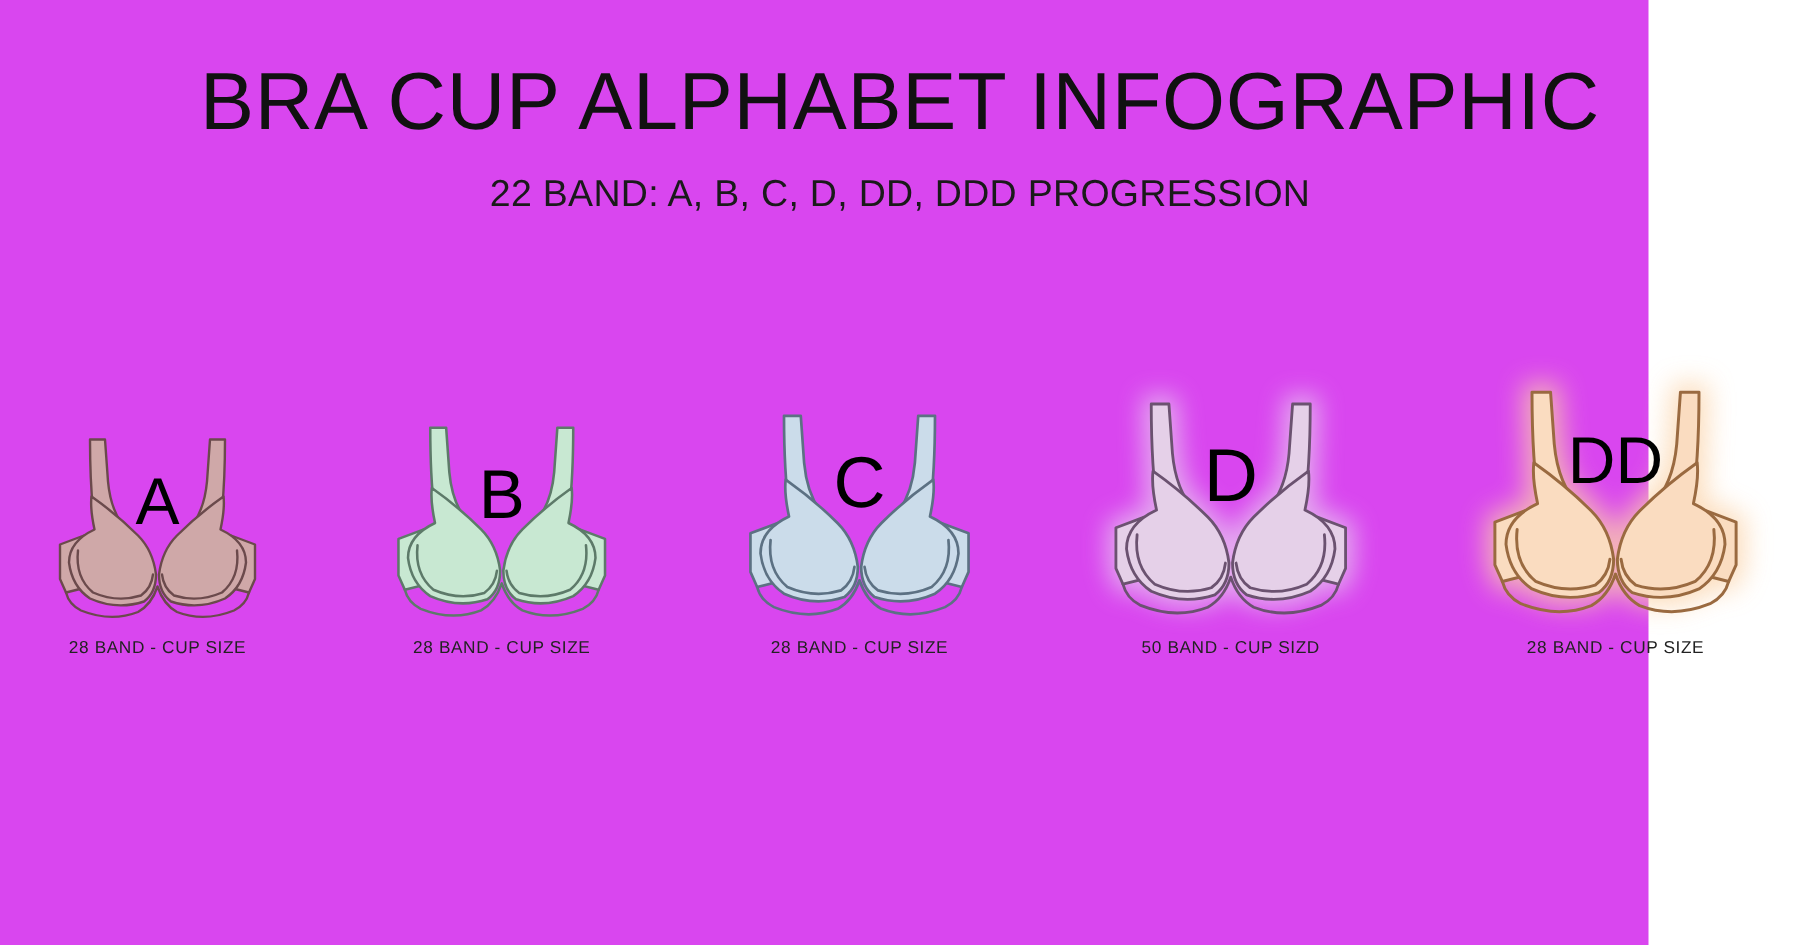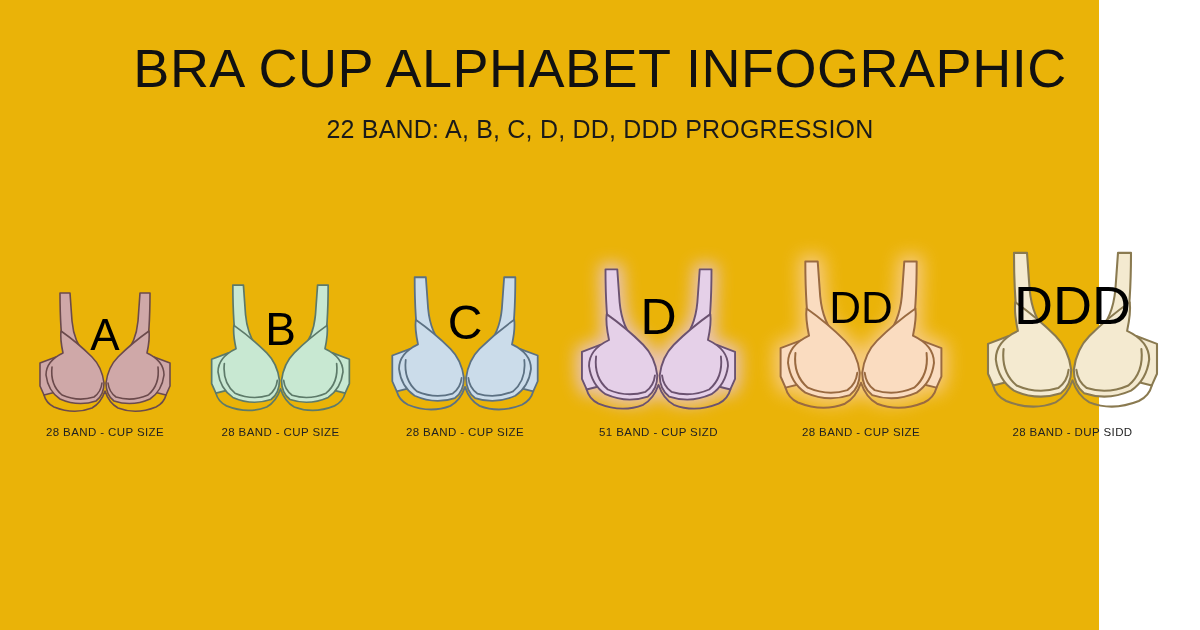--- a/index.html
+++ b/index.html
@@ -12,21 +12,21 @@
     background: #ffffff;
     font-family: "Liberation Sans", sans-serif;
     overflow: hidden;
     position: relative;
   }
 
   .infographic {
     width: 1099px;
     height: 630px;
     position: relative;
-    background: #eab308;
+    background: #d946ef;
   }
 
   
   .header {
     position: absolute;
     top: 0;
     left: 0;
     width: 1200px;
     text-align: center;
     padding-top: 40px;
@@ -190,21 +190,21 @@
             <path d="M 30,2 L 40,2 L 42,30 Q 44,52 56,64 L 34,64 Q 30,40 30,2 Z" fill="#e5d0e8" stroke="#6b5270" stroke-width="1.6" stroke-linejoin="round" stroke-linecap="round"></path>
             <path d="M 120,2 L 110,2 L 108,30 Q 106,52 94,64 L 116,64 Q 120,40 120,2 Z" fill="#e5d0e8" stroke="#6b5270" stroke-width="1.6" stroke-linejoin="round" stroke-linecap="round"></path>
             <path d="M 33,62 Q 30,48 31,40 Q 48,52 62,66 Q 72,76 74,92 Q 74,104 66,110 Q 48,116 30,108 Q 18,100 16,84 Q 16,70 33,62 Z" fill="#e5d0e8" stroke="#6b5270" stroke-width="1.6" stroke-linejoin="round" stroke-linecap="round"></path>
             <path d="M 117,62 Q 120,48 119,40 Q 102,52 88,66 Q 78,76 76,92 Q 76,104 84,110 Q 102,116 120,108 Q 132,100 134,84 Q 134,70 117,62 Z" fill="#e5d0e8" stroke="#6b5270" stroke-width="1.6" stroke-linejoin="round" stroke-linecap="round"></path>
             <path d="M 22,76 Q 20,94 32,104 Q 48,111 64,106 Q 71,101 72,92" fill="none" stroke="#6b5270" stroke-width="1.6" stroke-linejoin="round" stroke-linecap="round"></path>
             <path d="M 128,76 Q 130,94 118,104 Q 102,111 86,106 Q 79,101 78,92" fill="none" stroke="#6b5270" stroke-width="1.6" stroke-linejoin="round" stroke-linecap="round"></path>
             <path d="M 14,104 Q 16,112 24,116 Q 44,124 62,117 Q 71,112 75,100 Q 79,112 88,117 Q 106,124 126,116 Q 134,112 136,104" fill="none" stroke="#6b5270" stroke-width="1.6" stroke-linejoin="round" stroke-linecap="round"></path>
           </svg>
           <div class="cup-letter" style="font-size: 50px; top: 25px;">D</div>
         </div>
-        <div class="caption">51 BAND - CUP SIZD</div>
+        <div class="caption">50 BAND - CUP SIZD</div>
       </div>
       <div class="bra-item">
         <div class="bra-figure">
           <svg width="186" height="167" viewBox="0 0 150 135">
             <defs>
               <filter id="glow4" x="-45%" y="-45%" width="190%" height="190%">
                 <feGaussianBlur in="SourceGraphic" stdDeviation="7"></feGaussianBlur>
               </filter>
             </defs>
             <g filter="url(#glow4)" opacity="0.75">
@@ -222,32 +222,15 @@
             <path d="M 33,62 Q 30,48 31,40 Q 48,52 62,66 Q 72,76 74,92 Q 74,104 66,110 Q 48,116 30,108 Q 18,100 16,84 Q 16,70 33,62 Z" fill="#fadcc0" stroke="#9a6a40" stroke-width="1.6" stroke-linejoin="round" stroke-linecap="round"></path>
             <path d="M 117,62 Q 120,48 119,40 Q 102,52 88,66 Q 78,76 76,92 Q 76,104 84,110 Q 102,116 120,108 Q 132,100 134,84 Q 134,70 117,62 Z" fill="#fadcc0" stroke="#9a6a40" stroke-width="1.6" stroke-linejoin="round" stroke-linecap="round"></path>
             <path d="M 22,76 Q 20,94 32,104 Q 48,111 64,106 Q 71,101 72,92" fill="none" stroke="#9a6a40" stroke-width="1.6" stroke-linejoin="round" stroke-linecap="round"></path>
             <path d="M 128,76 Q 130,94 118,104 Q 102,111 86,106 Q 79,101 78,92" fill="none" stroke="#9a6a40" stroke-width="1.6" stroke-linejoin="round" stroke-linecap="round"></path>
             <path d="M 14,104 Q 16,112 24,116 Q 44,124 62,117 Q 71,112 75,100 Q 79,112 88,117 Q 106,124 126,116 Q 134,112 136,104" fill="none" stroke="#9a6a40" stroke-width="1.6" stroke-linejoin="round" stroke-linecap="round"></path>
           </svg>
           <div class="cup-letter" style="font-size: 44px; top: 27px;">DD</div>
         </div>
         <div class="caption">28 BAND - CUP SIZE</div>
       </div>
-      <div class="bra-item">
-        <div class="bra-figure">
-          <svg width="195" height="176" viewBox="0 0 150 135">
-            <path d="M 10,72 L 26,66 L 30,100 L 14,104 L 10,95 Z" fill="#f4ead0" stroke="#8a7a50" stroke-width="1.6" stroke-linejoin="round" stroke-linecap="round"></path>
-            <path d="M 140,72 L 124,66 L 120,100 L 136,104 L 140,95 Z" fill="#f4ead0" stroke="#8a7a50" stroke-width="1.6" stroke-linejoin="round" stroke-linecap="round"></path>
-            <path d="M 30,2 L 40,2 L 42,30 Q 44,52 56,64 L 34,64 Q 30,40 30,2 Z" fill="#f4ead0" stroke="#8a7a50" stroke-width="1.6" stroke-linejoin="round" stroke-linecap="round"></path>
-            <path d="M 120,2 L 110,2 L 108,30 Q 106,52 94,64 L 116,64 Q 120,40 120,2 Z" fill="#f4ead0" stroke="#8a7a50" stroke-width="1.6" stroke-linejoin="round" stroke-linecap="round"></path>
-            <path d="M 33,62 Q 30,48 31,40 Q 48,52 62,66 Q 72,76 74,92 Q 74,104 66,110 Q 48,116 30,108 Q 18,100 16,84 Q 16,70 33,62 Z" fill="#f4ead0" stroke="#8a7a50" stroke-width="1.6" stroke-linejoin="round" stroke-linecap="round"></path>
-            <path d="M 117,62 Q 120,48 119,40 Q 102,52 88,66 Q 78,76 76,92 Q 76,104 84,110 Q 102,116 120,108 Q 132,100 134,84 Q 134,70 117,62 Z" fill="#f4ead0" stroke="#8a7a50" stroke-width="1.6" stroke-linejoin="round" stroke-linecap="round"></path>
-            <path d="M 22,76 Q 20,94 32,104 Q 48,111 64,106 Q 71,101 72,92" fill="none" stroke="#8a7a50" stroke-width="1.6" stroke-linejoin="round" stroke-linecap="round"></path>
-            <path d="M 128,76 Q 130,94 118,104 Q 102,111 86,106 Q 79,101 78,92" fill="none" stroke="#8a7a50" stroke-width="1.6" stroke-linejoin="round" stroke-linecap="round"></path>
-            <path d="M 14,104 Q 16,112 24,116 Q 44,124 62,117 Q 71,112 75,100 Q 79,112 88,117 Q 106,124 126,116 Q 134,112 136,104" fill="none" stroke="#8a7a50" stroke-width="1.6" stroke-linejoin="round" stroke-linecap="round"></path>
-          </svg>
-          <div class="cup-letter" style="font-size: 54px; top: 28px;">DDD</div>
-        </div>
-        <div class="caption">28 BAND - DUP SIDD</div>
-      </div>
     </div>
 
 </div>
 
 </body></html>

